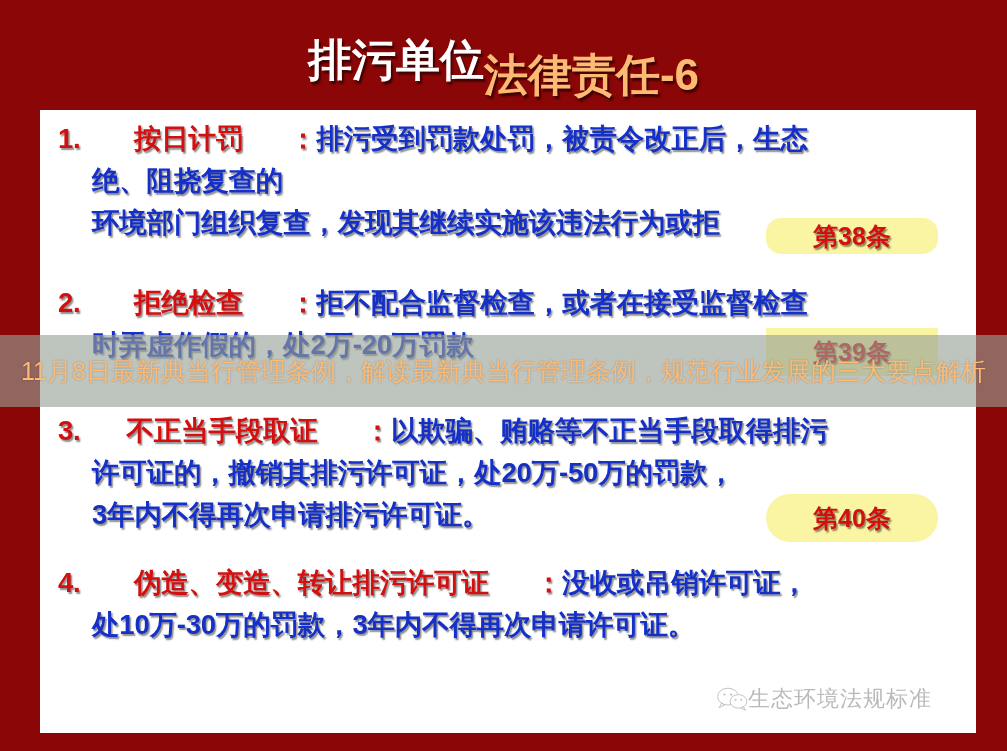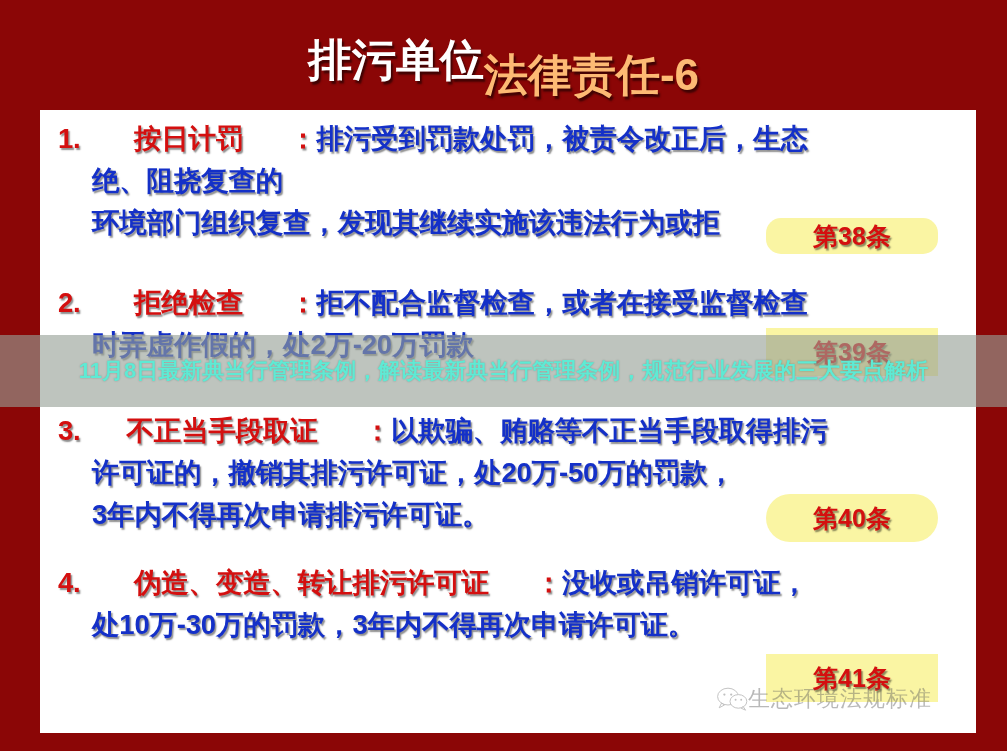--- a/index.html
+++ b/index.html
@@ -129,23 +129,23 @@
     width: 1007px;
     height: 72px;
     background: rgba(150, 160, 150, 0.62);
     display: flex;
     align-items: center;
     justify-content: center;
     padding: 0 14px;
     box-sizing: border-box;
   }
   #overlay-text {
-    font-size: 22px;
-    font-weight: bold;
-    color: #5eead4;
+    font-size: 25px;
+    font-weight: normal;
+    color: #fdba74;
     text-align: center;
     line-height: 30px;
     text-shadow: 0 0 2px rgba(0,0,0,0.25);
     width: 100%;
   }
 </style>
 </head>
 <body>
 
 <div id="slide">
@@ -178,21 +178,20 @@
 
     <div class="list-item" id="item-4">
       <span class="num">4.</span>
       <span class="hl">伪造、变造、转让排污许可证</span><span class="hl">：</span><span>没收或吊销许可证，</span>
       <span class="indent">处10万-30万的罚款，3年内不得再次申请许可证。</span>
     </div>
 
     <div class="badge" id="badge-38">第38条</div>
     <div class="badge" id="badge-39">第39条</div>
     <div class="badge" id="badge-40">第40条</div>
-    <div class="badge" id="badge-41">第41条</div>
 
   </div>
 
   <div id="watermark">
     <span>
       <svg class="wechat-icon" viewBox="0 0 40 30" xmlns="http://www.w3.org/2000/svg">
         <ellipse cx="15" cy="12" rx="13" ry="10.5" fill="none" stroke="#6b6b6b" stroke-width="1.2"></ellipse>
         <path d="M7 20 L4 26 L10.5 22.5 Z" fill="none" stroke="#6b6b6b" stroke-width="1.2"></path>
         <circle cx="10.5" cy="9.5" r="1.4" fill="#6b6b6b"></circle>
         <circle cx="19" cy="9.5" r="1.4" fill="#6b6b6b"></circle>

